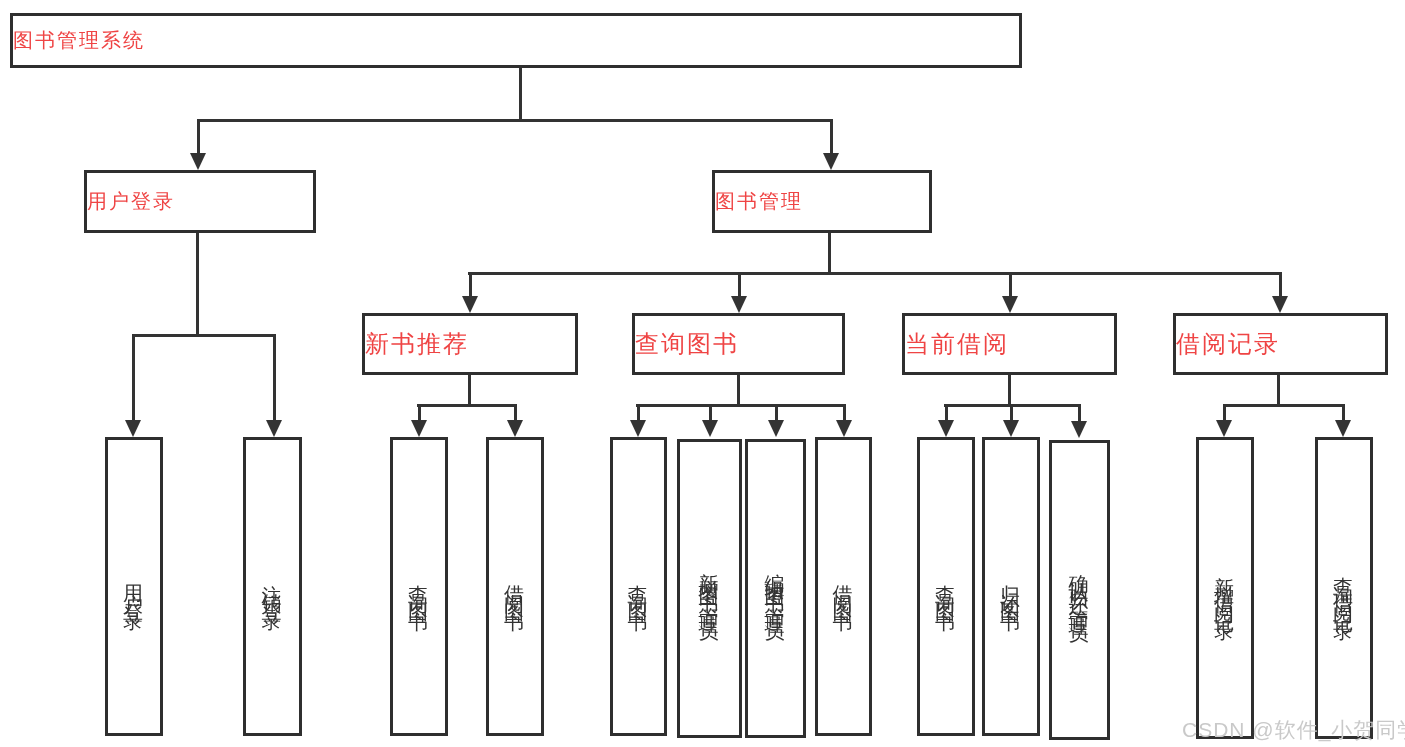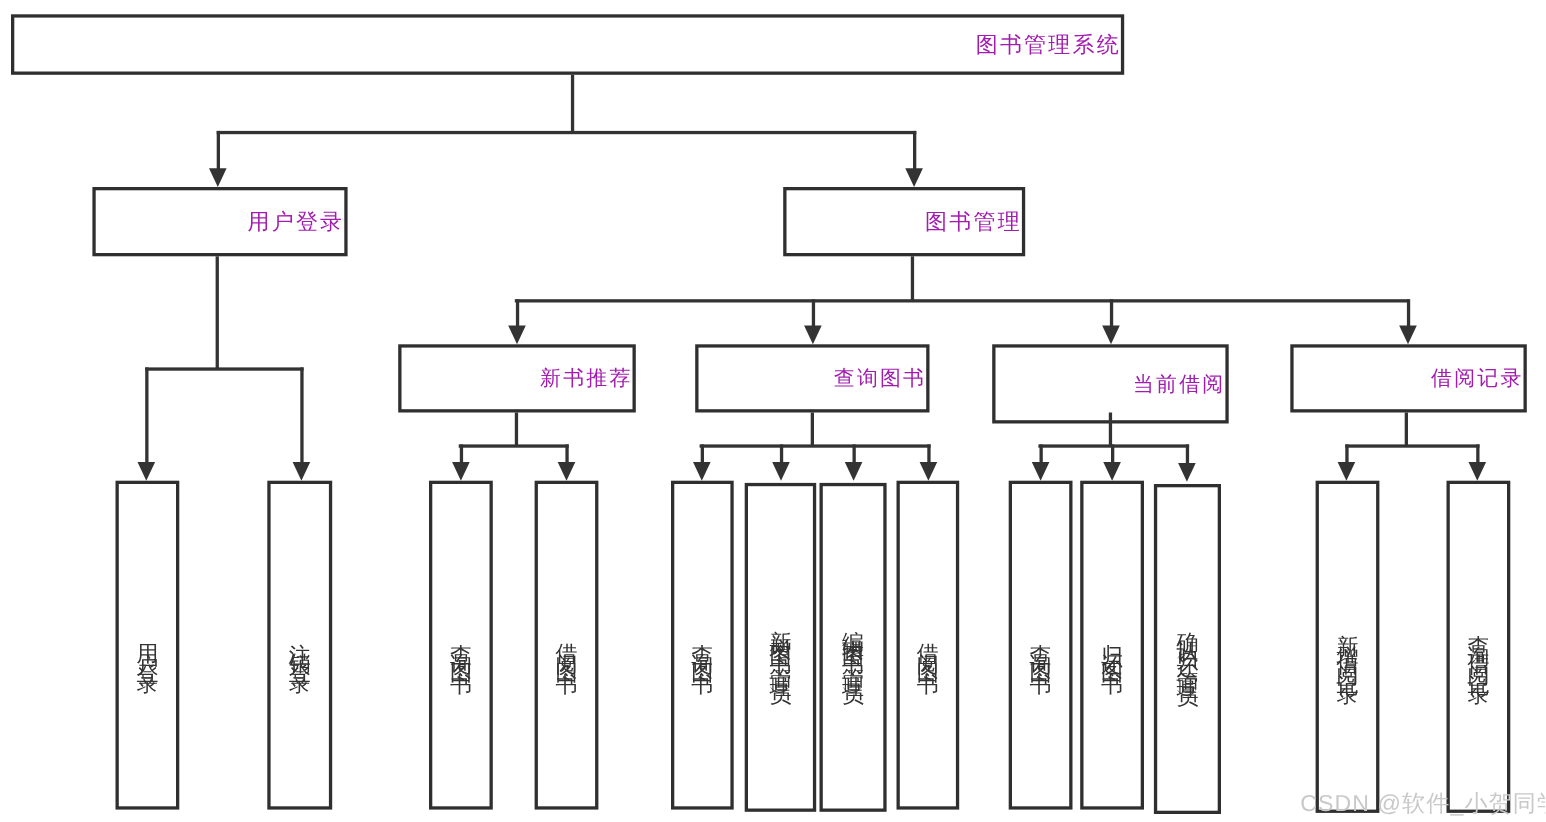--- a/index.html
+++ b/index.html
@@ -8,26 +8,26 @@
     width:1405px;height:747px;
     background:#ffffff;
     font-family:"Liberation Sans","DejaVu Sans",sans-serif;
     overflow:hidden;
   }
   .box{
     position:absolute;
     box-sizing:border-box;
     border:3px solid #2f2f2f;
     background:#ffffff;
-    display:flex;align-items:center;justify-content:flex-end;
-    color:#a21caf;
+    display:flex;align-items:center;justify-content:flex-start;
+    color:#ef4444;
     letter-spacing:2px;
   }
   .box.h{font-size:20px;}
-  .box.l3{font-size:19px;}
+  .box.l3{font-size:24px;}
   .leaf{
     position:absolute;
     box-sizing:border-box;
     border:3px solid #2f2f2f;
     background:#ffffff;
     display:flex;align-items:center;justify-content:center;
     color:#333333;
   }
   .leaf .vtext{
     writing-mode:vertical-rl;
@@ -90,21 +90,21 @@
   <div class="arrow" style="left:731px;top:272px;height:41px;"></div>
   <div class="arrow" style="left:1002px;top:272px;height:41px;"></div>
   <div class="arrow" style="left:1272px;top:272px;height:41px;"></div>
 
   <div class="box l3" style="left:362px;top:313px;width:216px;height:62px;">
     <span>新书推荐</span>
   </div>
   <div class="box l3" style="left:632px;top:313px;width:213px;height:62px;">
     <span>查询图书</span>
   </div>
-  <div class="box l3" style="left:902px;top:313px;width:215px;height:72px;">
+  <div class="box l3" style="left:902px;top:313px;width:215px;height:62px;">
     <span>当前借阅</span>
   </div>
   <div class="box l3" style="left:1173px;top:313px;width:215px;height:62px;">
     <span>借阅记录</span>
   </div>
 
   <div class="vl" style="left:468px;top:375px;height:31px;"></div>
   <div class="hl" style="left:417px;top:404px;width:100px;"></div>
   <div class="arrow" style="left:411px;top:404px;height:33px;"></div>
   <div class="arrow" style="left:507px;top:404px;height:33px;"></div>

